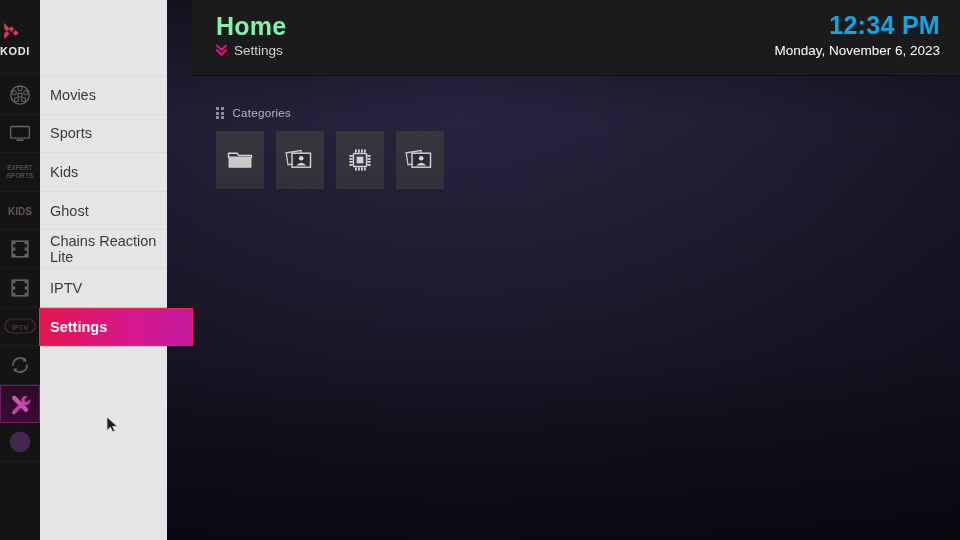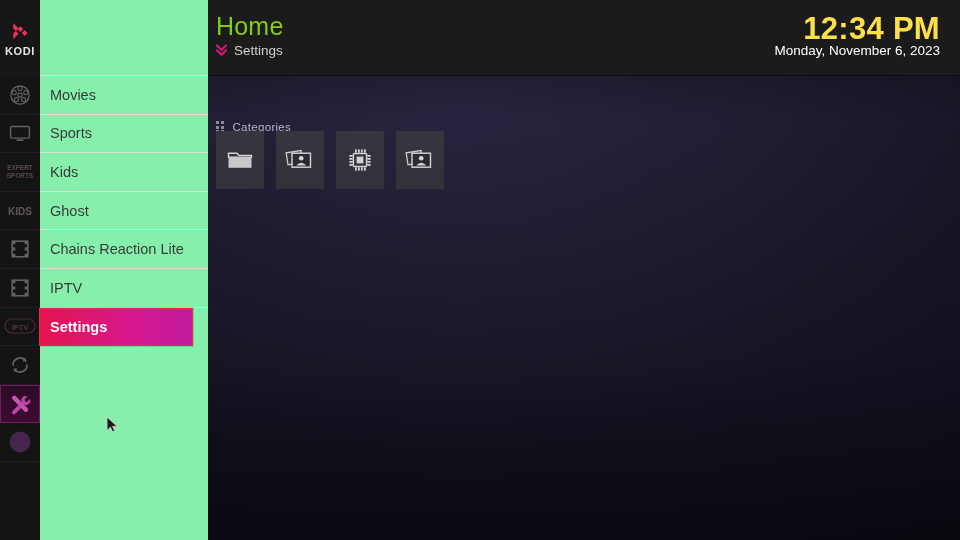--- a/index.html
+++ b/index.html
@@ -47,22 +47,22 @@
     top: 75px;
     width: 768px;
     height: 1px;
     background: #0c0c0e;
   }
   .header-title {
     position: absolute;
     left: 24px;
     top: 12px;
     font-size: 25px;
-    font-weight: normal;
-    color: #84cc16;
+    font-weight: bold;
+    color: #86efac;
     letter-spacing: 0.2px;
   }
   .breadcrumb {
     position: absolute;
     left: 24px;
     top: 43px;
     display: flex;
     align-items: center;
     gap: 7px;
   }
@@ -73,23 +73,23 @@
     line-height: 1;
   }
   .breadcrumb-label {
     font-size: 13.5px;
     color: #cfcfcf;
   }
   .clock-time {
     position: absolute;
     right: 20px;
     top: 11px;
-    font-size: 31px;
+    font-size: 25px;
     font-weight: bold;
-    color: #fde047;
+    color: #0ea5e9;
     letter-spacing: 0.3px;
   }
   .clock-date {
     position: absolute;
     right: 20px;
     top: 43px;
     font-size: 13.5px;
     color: #ffffff;
   }
 
@@ -104,21 +104,20 @@
     box-shadow: 2px 0 4px rgba(0,0,0,0.55);
   }
   .rail-logo {
     position: absolute;
     left: 0;
     top: 0;
     width: 40px;
     height: 76px;
     display: flex;
     flex-direction: column;
-    align-items: center;
     justify-content: center;
     gap: 3px;
     background: #161616;
   }
   .rail-logo-text {
     font-size: 11px;
     font-weight: bold;
     color: #e8e8e8;
     letter-spacing: 0.6px;
   }
@@ -149,23 +148,23 @@
   }
   .rail-item.active .glyph {
     opacity: 1;
   }
 
   
   .menu {
     position: absolute;
     left: 40px;
     top: 0;
-    width: 168px;
+    width: 127px;
     height: 540px;
-    background: #86efac;
+    background: #e5e5e5;
   }
   .menu-spacer {
     height: 76px;
     border-bottom: 1px solid #dcdcdc;
     box-sizing: border-box;
   }
   .menu-item {
     position: relative;
     height: 38.6px;
     display: flex;
@@ -198,21 +197,20 @@
     width: 768px;
     height: 464px;
   }
   .cat-head {
     position: absolute;
     left: 24px;
     top: 31px;
     display: flex;
     align-items: center;
     gap: 9px;
-    margin-top: 14px;
   }
   .cat-head-icon {
     display: grid;
     grid-template-columns: 3px 3px;
     grid-template-rows: 3px 3px 3px;
     gap: 1.5px;
   }
   .cat-head-icon i {
     display: block;
     width: 3px;

